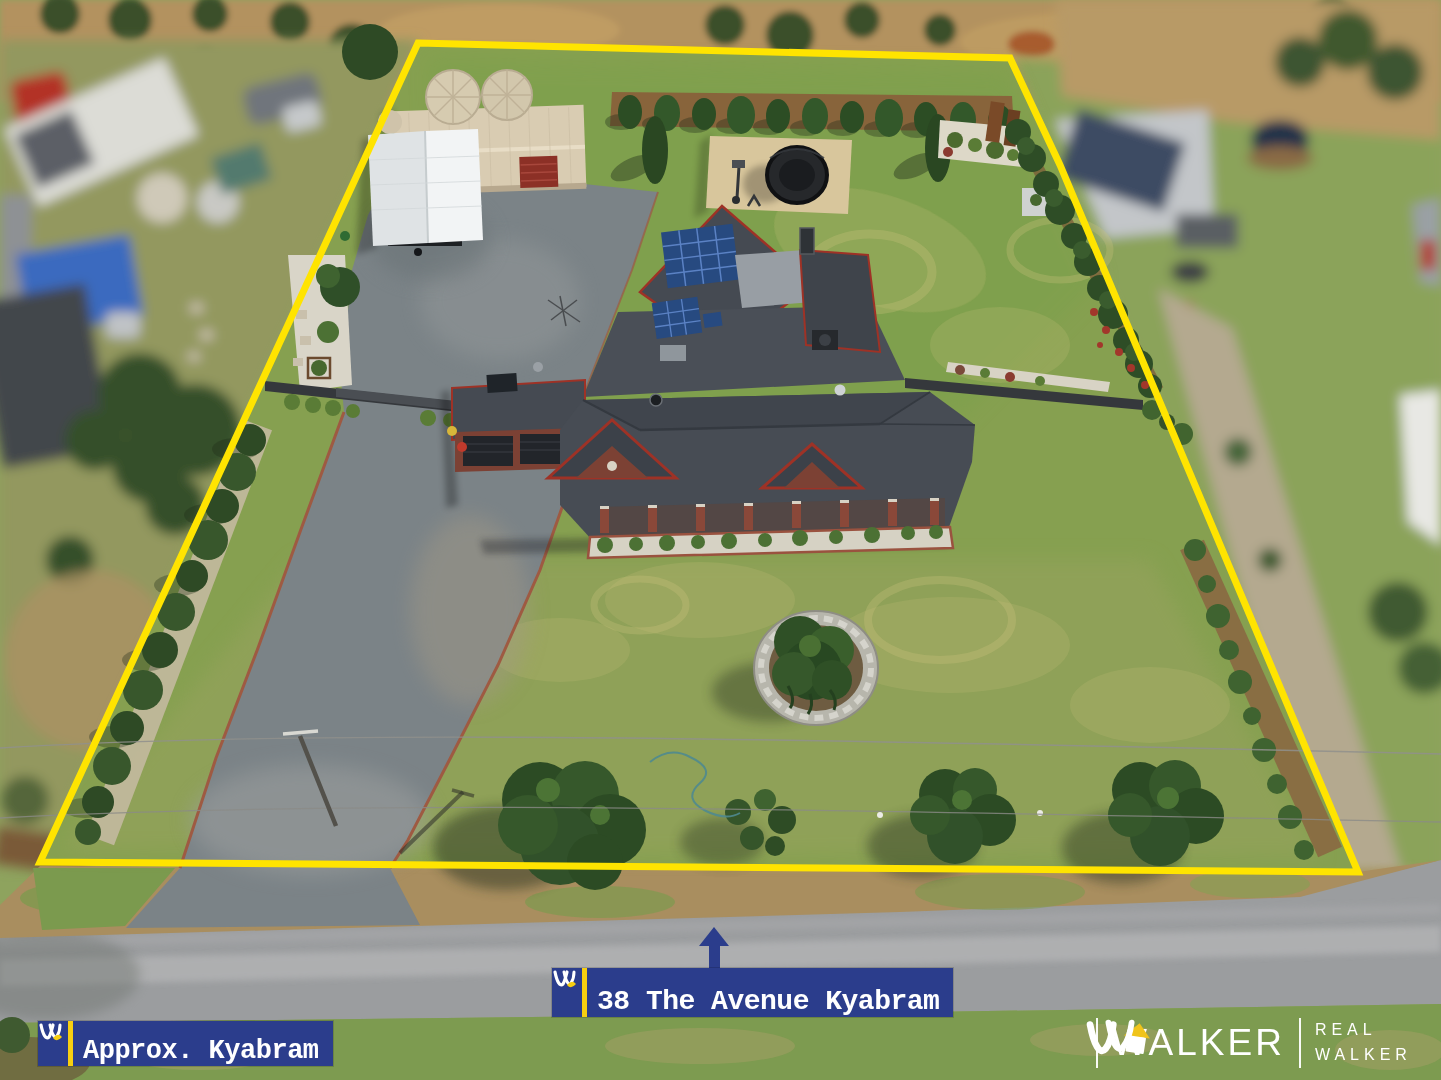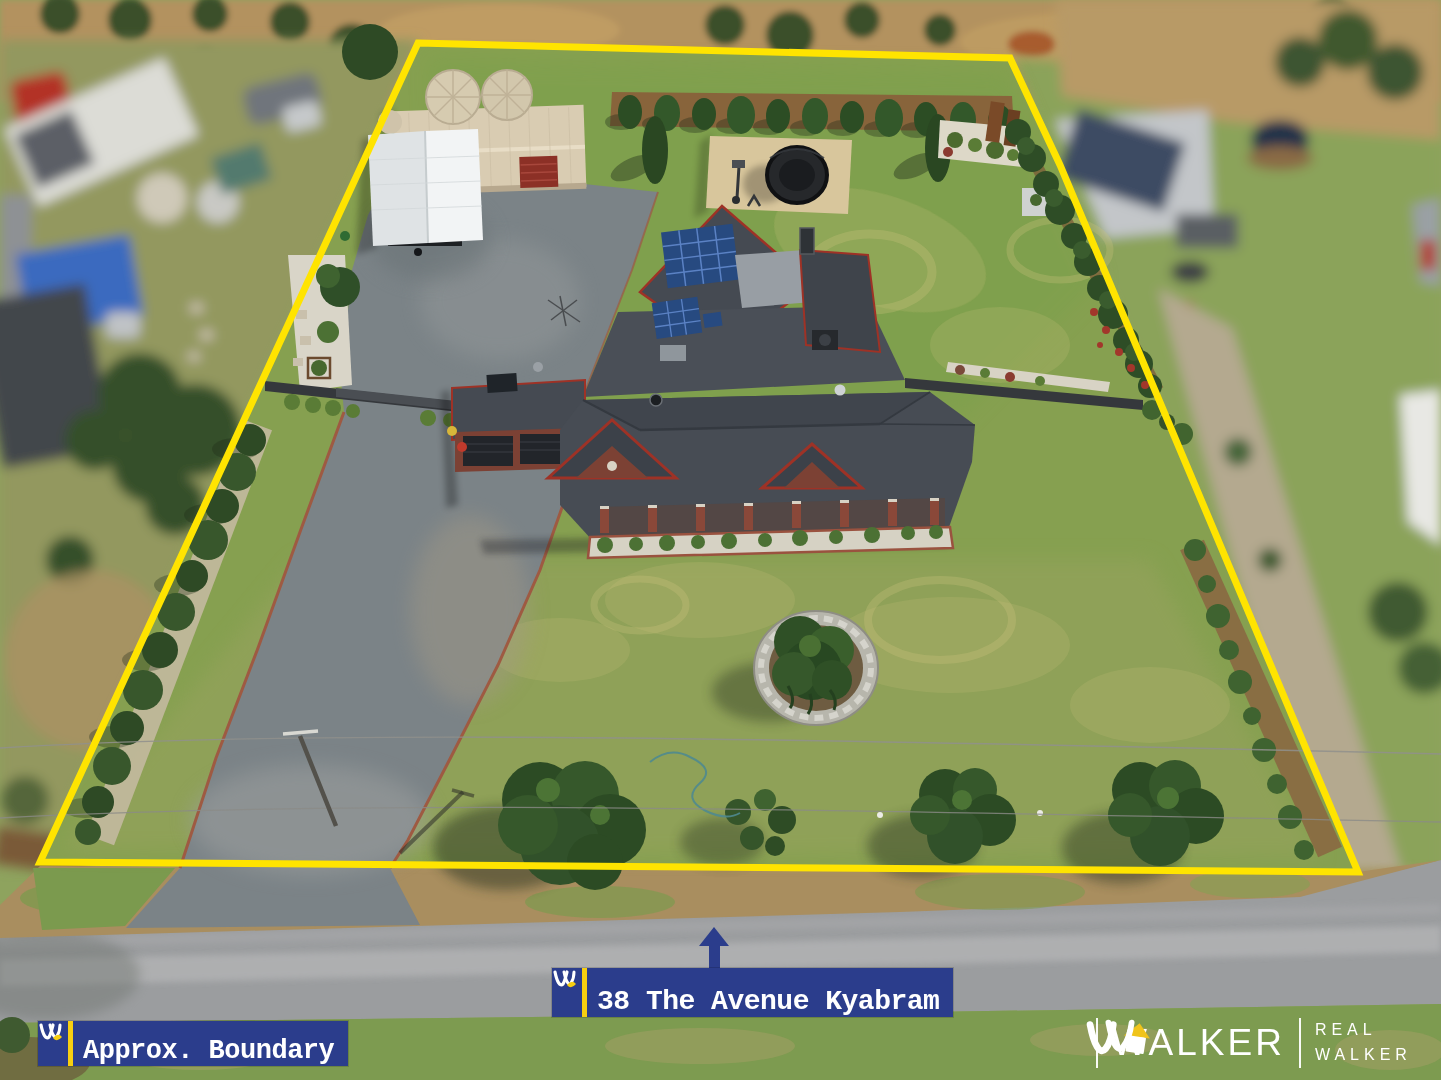--- a/index.html
+++ b/index.html
@@ -622,21 +622,21 @@
 
 <div class="banner approx">
   <span class="logo-cell">
     <svg width="26" height="24" viewBox="0 0 26 24">
       <path d="M3,4 C5,14 8,19 11,16 C13,13 14,8 15,4" fill="none" stroke="#fff" stroke-width="3.2" stroke-linecap="round"></path>
       <path d="M12,4 C14,14 17,18 19,15 C21,12 22,7 22,4" fill="none" stroke="#fff" stroke-width="3" stroke-linecap="round"></path>
       <path d="M15,17 Q20,11 24,16 Q19,22 15,17" style="fill:var(--accent-yellow,#F7CF11)"></path>
     </svg>
   </span>
   <span class="divider"></span>
-  <span class="txt">Approx. Boundary</span>
+  <span class="txt">Approx. Kyabram</span>
 </div>
 
 <div class="brand">
   <svg width="78" height="58" viewBox="0 0 80 60">
     <g transform="rotate(9 54 32)">
       <polygon points="42,26 56,11 69,25" style="fill:var(--brand-roof-yellow,#F0C41B)"></polygon>
       <rect x="46" y="25" width="19" height="17" fill="#fff" rx="1"></rect>
     </g>
     <path d="M8,13 C12,34 18,45 24,38 C29,32 31,21 32,13" fill="none" stroke="#fff" stroke-width="7" stroke-linecap="round"></path>
     <path d="M27,11 C31,32 36,43 42,36 C47,30 50,19 51,11" fill="none" stroke="#fff" stroke-width="6" stroke-linecap="round"></path>

